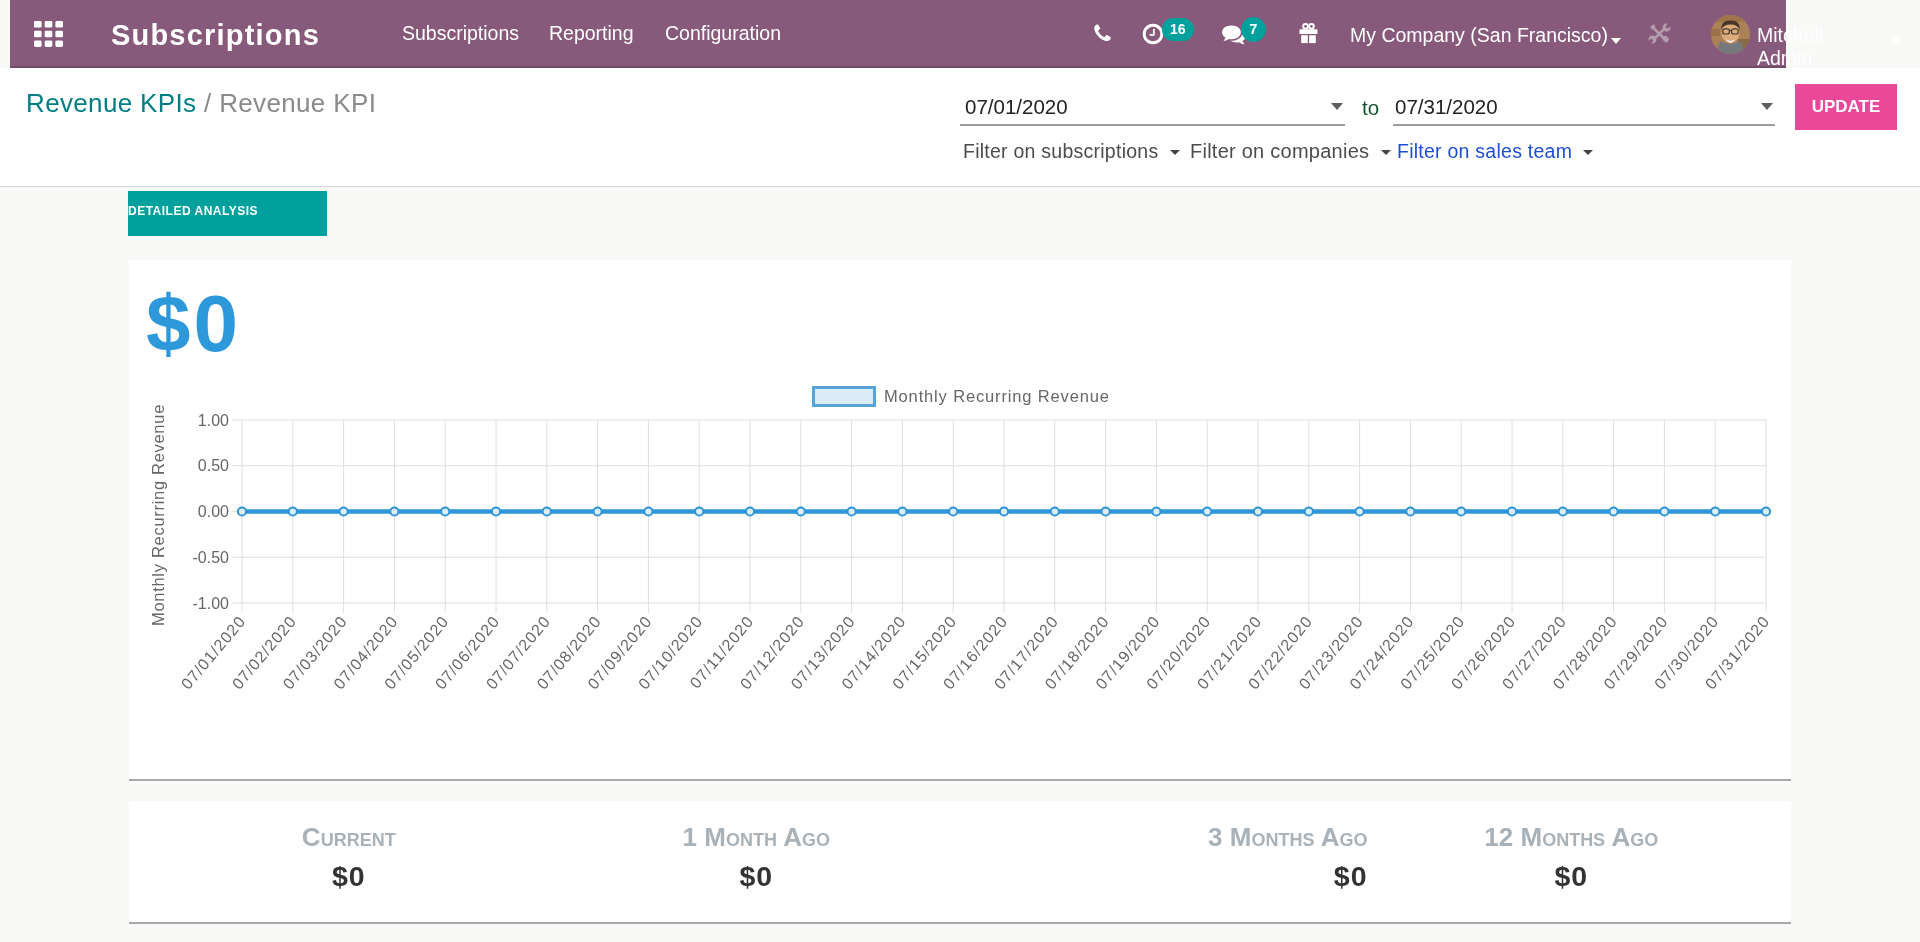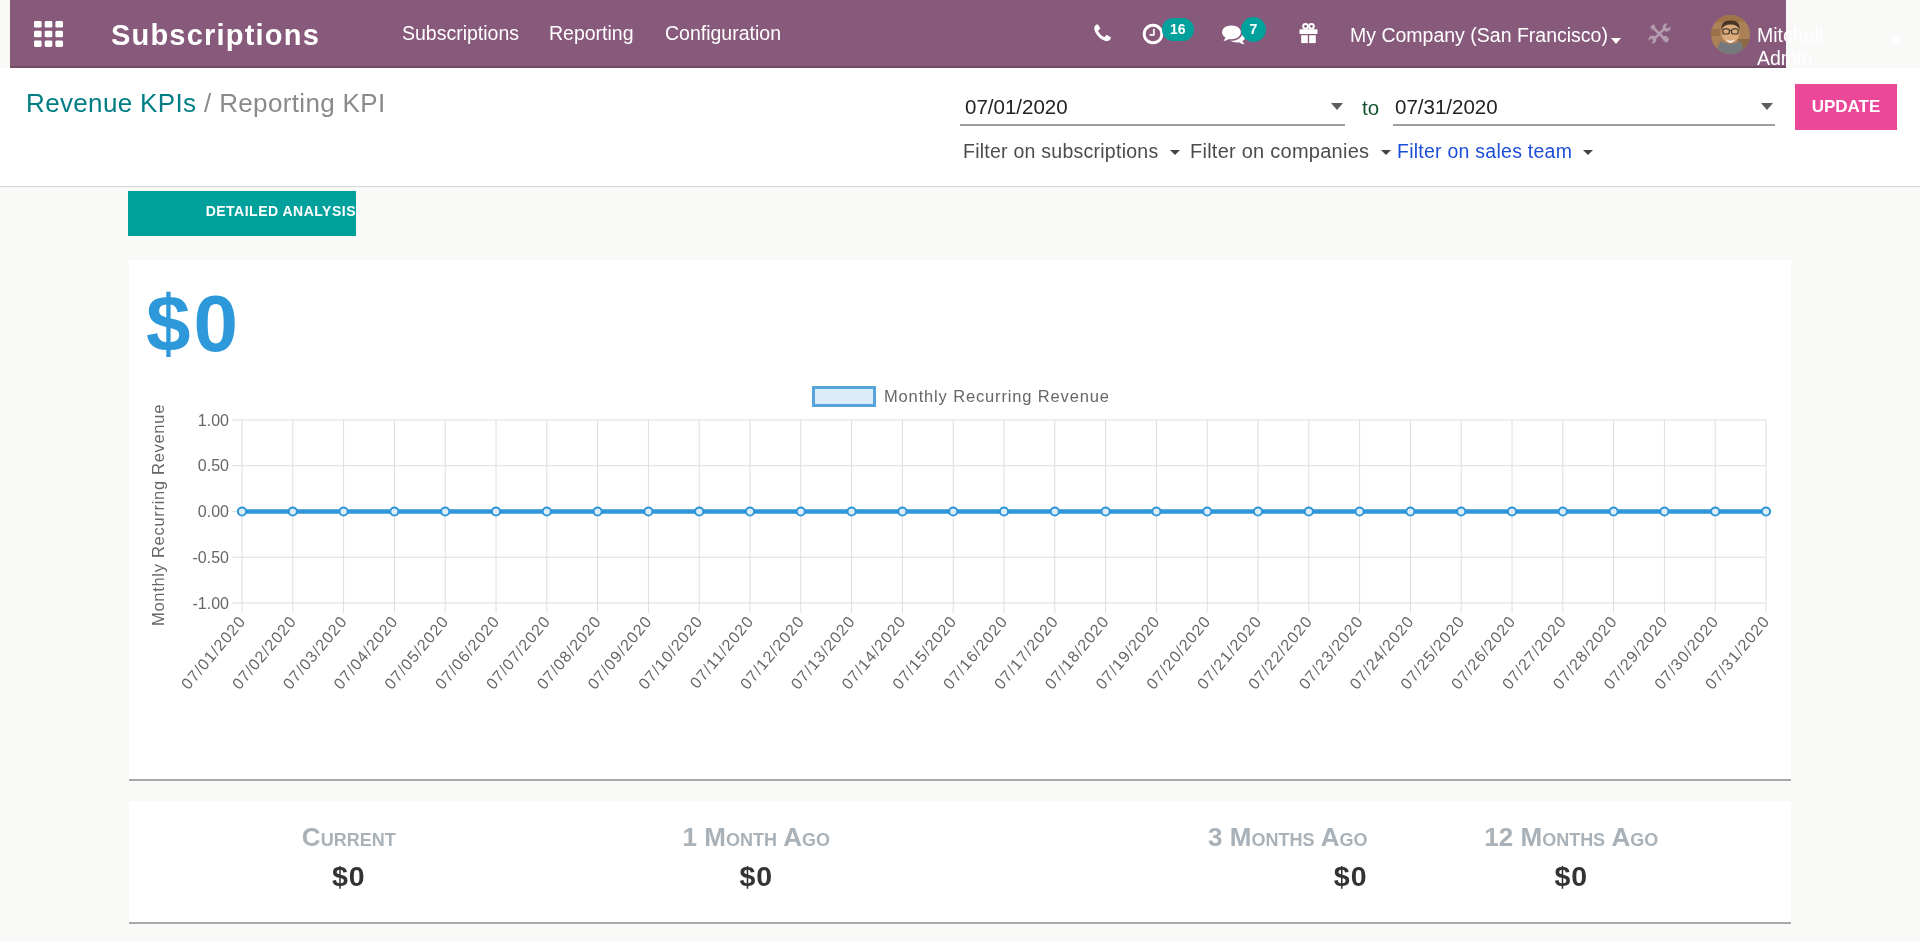--- a/index.html
+++ b/index.html
@@ -81,41 +81,41 @@
           <rect x="20.6" y="13.8" width="6.6" height="5.2" rx="2" fill="none" stroke="#42392e" stroke-width="1.2"></rect>
           <line x1="18.4" y1="15.6" x2="20.6" y2="15.6" stroke="#42392e" stroke-width="1"></line>
           <path d="M15.2 24.3 Q19.5 27.5 23.8 24.3 Q22 27.8 19.5 27.8 Q17 27.8 15.2 24.3 Z" fill="#f7f3ee"></path>
         </g>
       </svg></div>
   <div class="abs" style="left:1747px;top:24px;font-size:19.5px;color:#fff">Mitchell Admin</div>
   <div class="abs" style="left:1881px;top:31px"><span style="display:inline-block;width:0;height:0;border-left:5.5px solid transparent;border-right:5.5px solid transparent;border-top:6px solid #fff;vertical-align:middle"></span></div>
 </div>
 
 <div class="abs" style="left:0;top:68px;width:1920px;height:119px;background:#fff;border-bottom:1px solid #d5d5d5">
-  <div class="abs" style="left:26px;top:20px;font-size:26px;letter-spacing:0.35px"><span style="color:#017e84">Revenue KPIs</span><span style="color:#8a8a8a"> / Reporting KPI</span></div>
+  <div class="abs" style="left:26px;top:20px;font-size:26px;letter-spacing:0.35px"><span style="color:#017e84">Revenue KPIs</span><span style="color:#8a8a8a"> / Revenue KPI</span></div>
 
   <div class="abs" style="left:960px;top:16px;width:385px;height:42px;border-bottom:2px solid #9e9e9e;font-size:20.5px;color:#222;padding:11px 0 0 5px">07/01/2020
     <span class="abs" style="right:2px;top:19px">
         <span style="display:block;width:0;height:0;border-left:6.2px solid transparent;border-right:6.2px solid transparent;border-top:7px solid #5d5d5d"></span>
       </span>
   </div>
   <div class="abs" style="left:1362px;top:28px;font-size:20.5px;color:#14532d">to</div>
   <div class="abs" style="left:1393px;top:16px;width:382px;height:42px;border-bottom:2px solid #9e9e9e;font-size:20.5px;color:#222;padding:11px 0 0 2px">07/31/2020
     <span class="abs" style="right:2px;top:19px">
         <span style="display:block;width:0;height:0;border-left:6.2px solid transparent;border-right:6.2px solid transparent;border-top:7px solid #5d5d5d"></span>
       </span>
   </div>
   <div class="abs" style="left:1795px;top:16px;width:102px;height:46px;background:#ec4899;color:#fff;font-size:17px;font-weight:bold;text-align:center;line-height:46px">UPDATE</div>
 
   <div class="abs" style="left:963px;top:72px;font-size:19.5px;color:#4c4c4c;letter-spacing:0.25px">Filter on subscriptions&nbsp; <span style="display:inline-block;width:0;height:0;border-left:5px solid transparent;border-right:5px solid transparent;border-top:5.5px solid #444;vertical-align:middle"></span></div>
   <div class="abs" style="left:1190px;top:72px;font-size:20px;color:#4c4c4c;letter-spacing:0.25px">Filter on companies&nbsp; <span style="display:inline-block;width:0;height:0;border-left:5px solid transparent;border-right:5px solid transparent;border-top:5.5px solid #444;vertical-align:middle"></span></div>
   <div class="abs" style="left:1397px;top:72px;font-size:19.5px;color:#1d4ed8;letter-spacing:0.25px">Filter on sales team&nbsp; <span style="display:inline-block;width:0;height:0;border-left:5px solid transparent;border-right:5px solid transparent;border-top:5.5px solid #444;vertical-align:middle"></span></div>
 </div>
 
-<div class="abs" style="left:128px;top:191px;width:228px;height:45px;background:#00a09d;color:#fff;font-size:14px;font-weight:bold;text-align:right;line-height:41px;letter-spacing:0.5px">DETAILED ANALYSIS</div>
+<div class="abs" style="left:128px;top:191px;width:199px;height:45px;background:#00a09d;color:#fff;font-size:12px;font-weight:bold;text-align:left;line-height:41px;letter-spacing:0.5px">DETAILED ANALYSIS</div>
 
 <div class="abs" style="left:129px;top:260px;width:1662px;height:521px;background:#fff;border-bottom:2px solid #a9a9a9">
   <div class="abs" style="left:17px;top:18px;font-size:80px;font-weight:bold;color:#2e99da;letter-spacing:3px">$0</div>
 
   <div class="abs" style="left:683px;top:126px;width:64px;height:21px;background:#dcebf8;border:3px solid #56a4dc"></div>
   <div class="abs" style="left:755px;top:127px;font-size:16.5px;color:#666;letter-spacing:0.85px">Monthly Recurring Revenue</div>
   <svg width="1662" height="520" viewBox="0 0 1662 520" style="position:absolute;left:0;top:0">
 <line x1="103.0" y1="160.00" x2="1637.0" y2="160.00" stroke="#dedede" stroke-width="1"></line>
 <line x1="103.0" y1="205.75" x2="1637.0" y2="205.75" stroke="#dedede" stroke-width="1"></line>
 <line x1="103.0" y1="251.50" x2="1637.0" y2="251.50" stroke="#dedede" stroke-width="1"></line>

